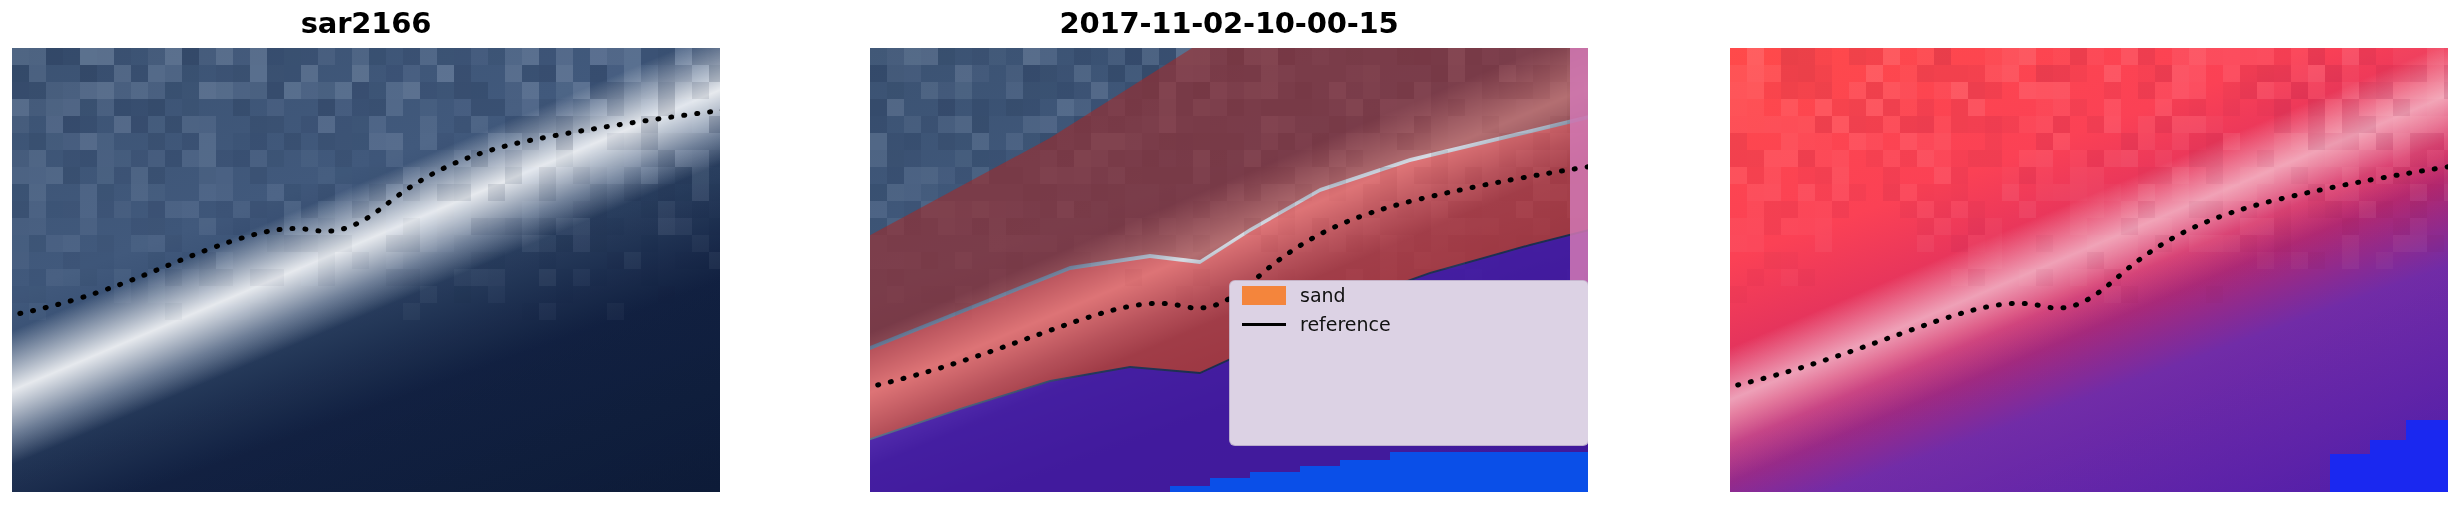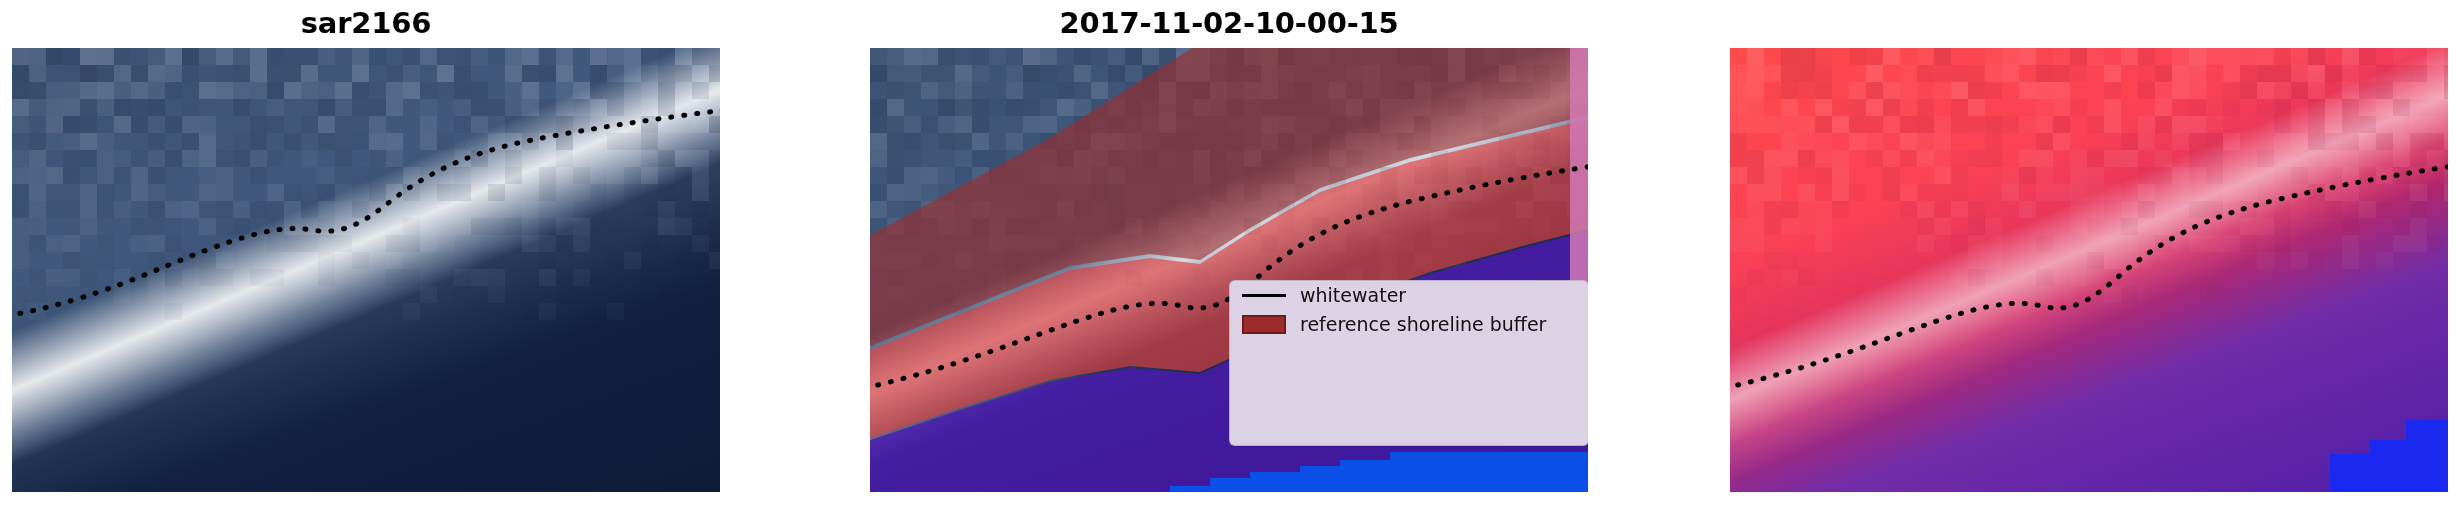--- a/index.html
+++ b/index.html
@@ -971,26 +971,26 @@
     </svg>
 
     <svg class="shoreline" id="class-shore" viewBox="0 0 718 444" preserveAspectRatio="none">
       <path d="M -5 340 C 90 318 150 292 210 272 C 258 256 286 252 312 258
                C 344 266 364 250 396 222 C 438 188 480 168 546 152
                C 612 136 672 126 723 118" fill="none" stroke="#000000" stroke-width="5" stroke-linecap="round" stroke-dasharray="1 12"></path>
     </svg>
 
     <div id="legend" style="left:360px;top:233px;">
       <div class="legend-row">
-        <span class="sw-line"></span>
-        <span class="legend-label">whitewater</span>
+        <span class="sw" style="background:#f4853c;"></span>
+        <span class="legend-label">sand</span>
       </div>
       <div class="legend-row">
-        <span class="sw" style="background:#9e2b2b;border:2px solid #6e1a1a;width:40px;height:15px;"></span>
-        <span class="legend-label">reference shoreline buffer</span>
+        <span class="sw-line"></span>
+        <span class="legend-label">reference</span>
       </div>
     </div>
   </div>
 
   <div class="panel" id="panel-l8">
     <div class="layer" id="l8-base"></div>
     <div class="pixelgrid noise" id="l8-noise">
         <i class="px" style="left:17px;top:0px;width:17px;height:17px;background:#ffd0d0;opacity:0.314"></i>
         <i class="px" style="left:51px;top:0px;width:17px;height:17px;background:#7a1038;opacity:0.306"></i>
         <i class="px" style="left:68px;top:0px;width:17px;height:17px;background:#7a1038;opacity:0.285"></i>

